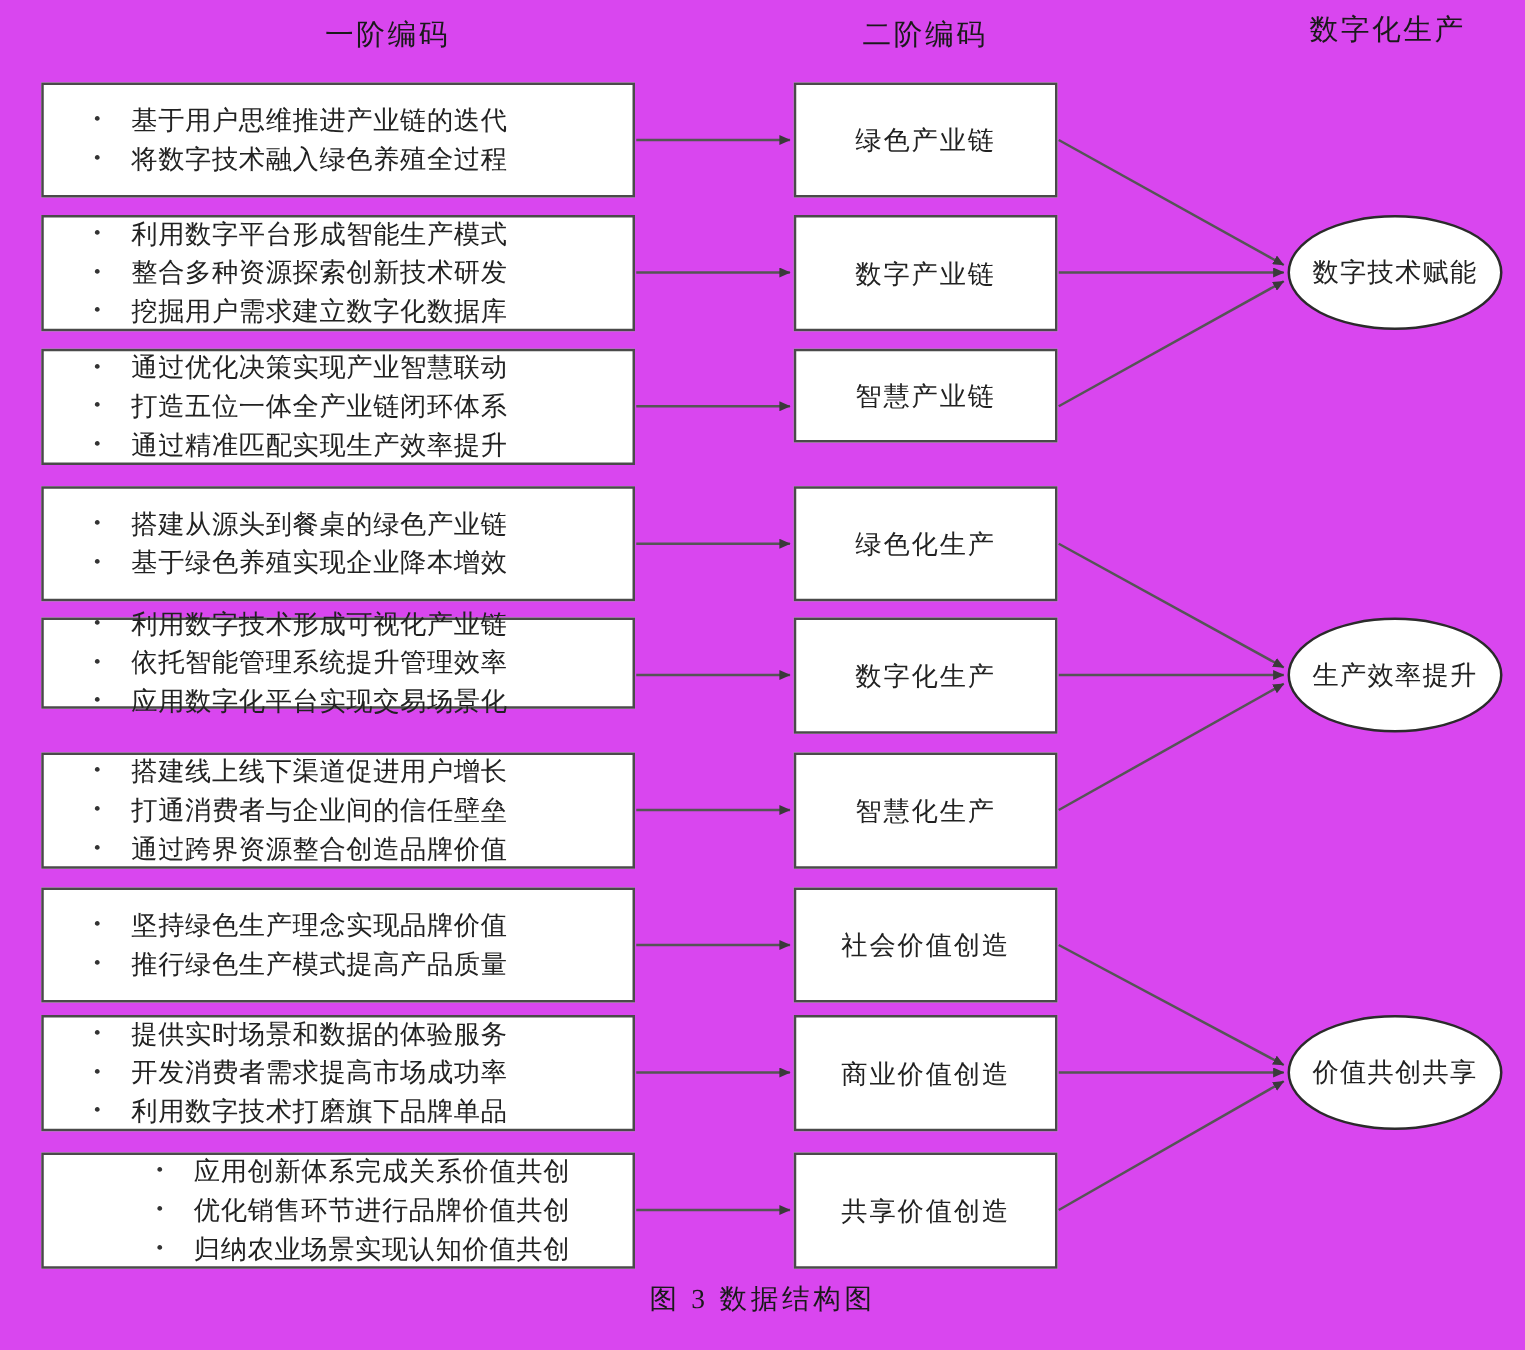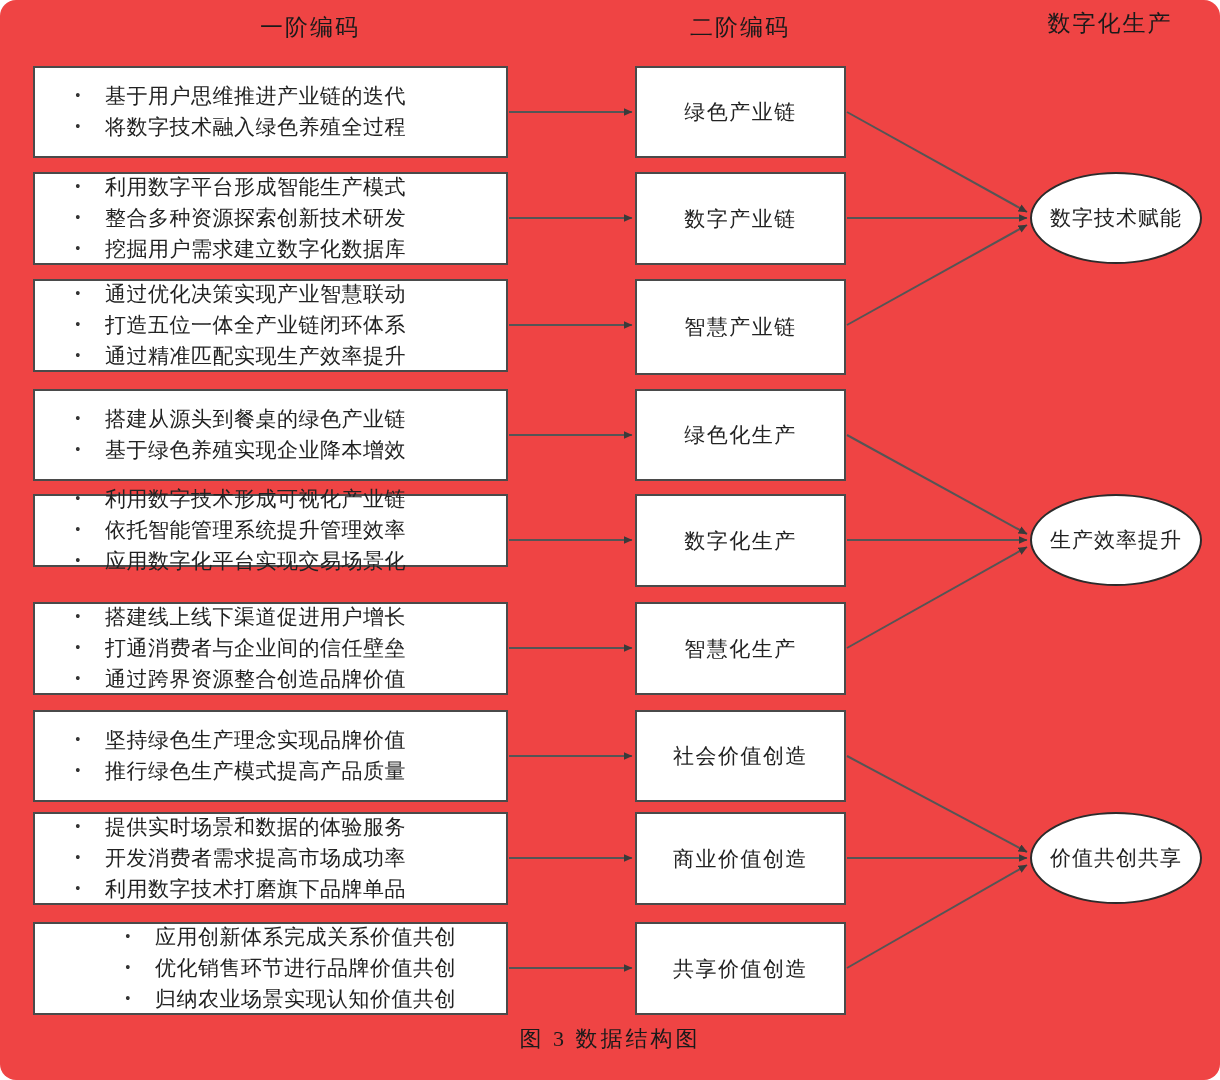--- a/index.html
+++ b/index.html
@@ -9,22 +9,21 @@
   }
   body {
     font-family: "Liberation Serif", "DejaVu Serif", serif;
     color: #1a1a1a;
   }
   #diagram-root {
     position: relative;
     width: 1220px;
     height: 1080px;
     overflow: hidden;
-    background: #ef4444;
-    border-radius: 16px;
+    background: #d946ef;
   }
   
   .col-header {
     position: absolute;
     font-size: 23px;
     letter-spacing: 2px;
     color: #1a1a1a;
     white-space: nowrap;
     text-align: center;
     font-family: "Liberation Serif", "DejaVu Serif", serif;
@@ -246,21 +245,21 @@
       <li class="fo-item">归纳农业场景实现认知价值共创</li>
     </ul>
   </div>
 
   <div class="so-box" style="top:66px;  height:92px;">
     <span class="so-label">绿色产业链</span>
   </div>
   <div class="so-box" style="top:172px; height:93px;">
     <span class="so-label">数字产业链</span>
   </div>
-  <div class="so-box" style="top:279px; height:96px;">
+  <div class="so-box" style="top:279px; height:75px;">
     <span class="so-label">智慧产业链</span>
   </div>
   <div class="so-box" style="top:389px; height:92px;">
     <span class="so-label">绿色化生产</span>
   </div>
   <div class="so-box" style="top:494px; height:93px;">
     <span class="so-label">数字化生产</span>
   </div>
   <div class="so-box" style="top:602px; height:93px;">
     <span class="so-label">智慧化生产</span>

